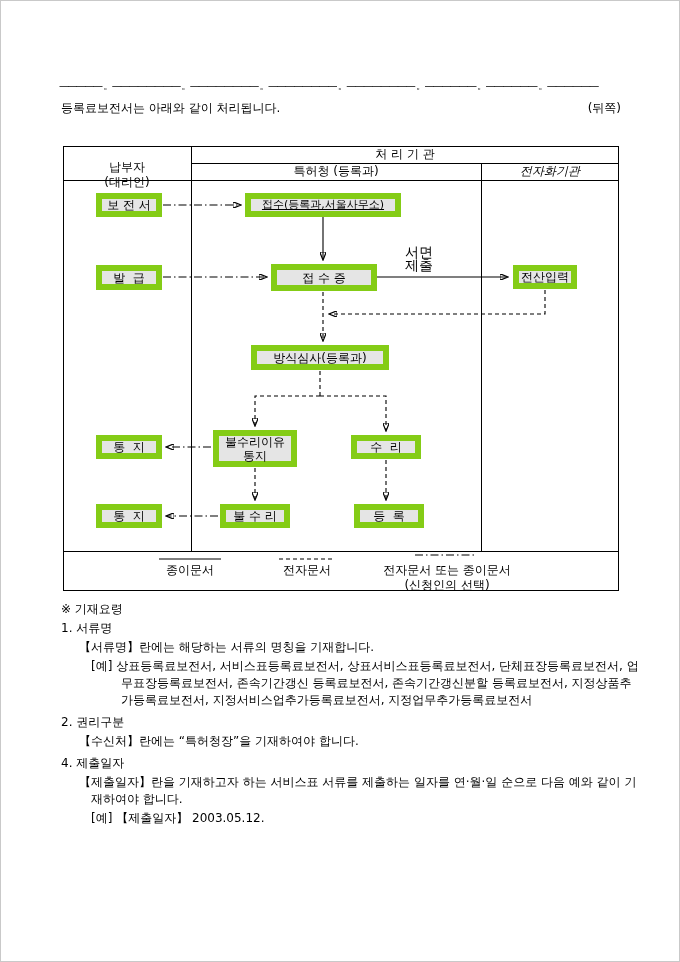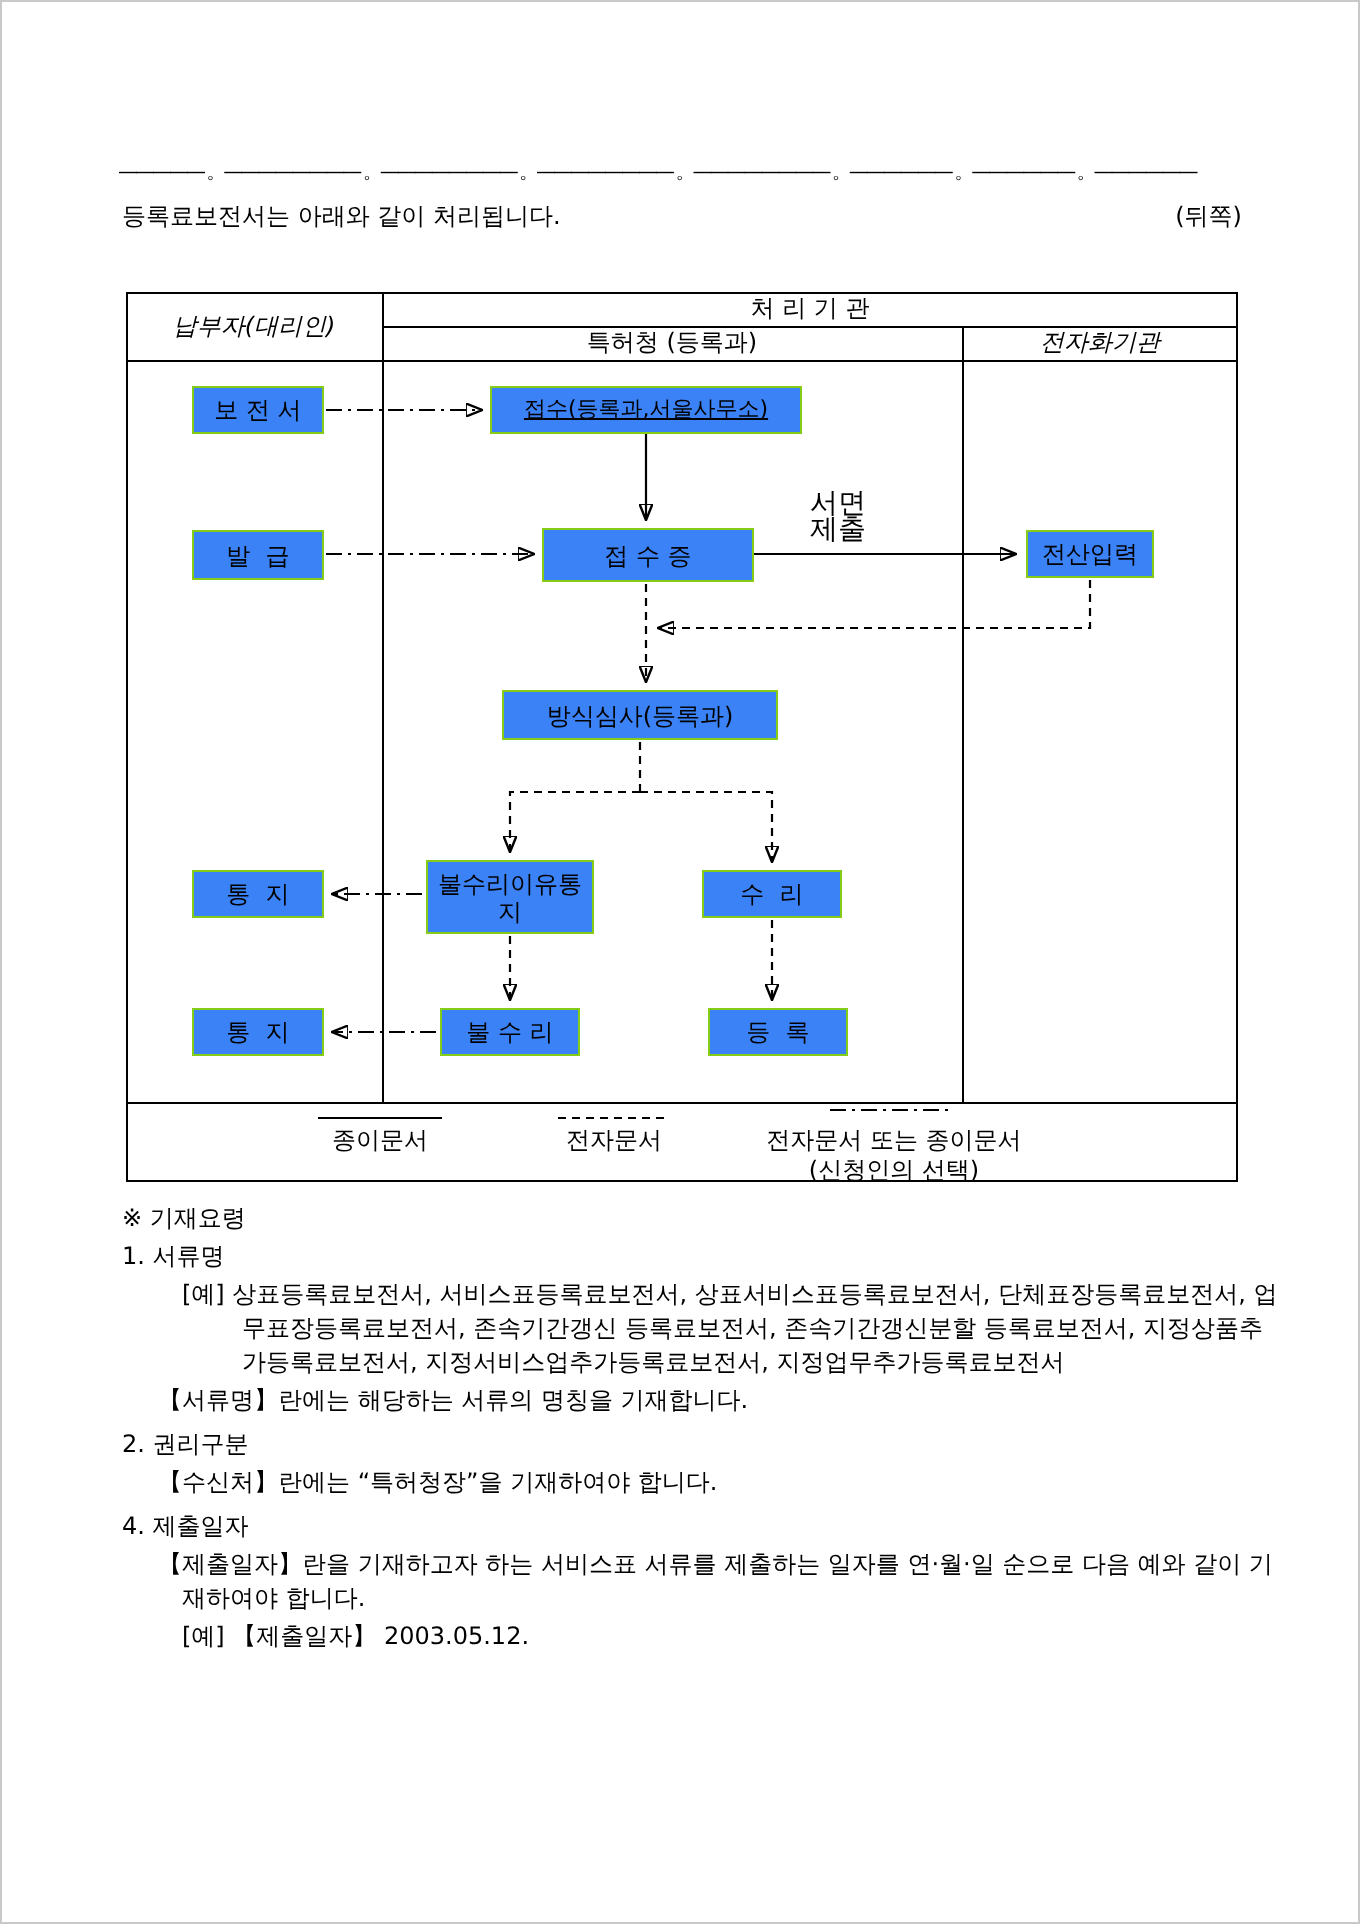--- a/index.html
+++ b/index.html
@@ -20,30 +20,30 @@
   }
   
   .diagram { position:absolute; left:62px; top:145px; width:556px; height:445px; }
   .t-outer { position:absolute; left:0; top:0; width:556px; height:445px; border:1px solid #000; }
   .t-v1 { position:absolute; left:128px; top:0; height:405px; border-left:1px solid #000; }
   .t-v2 { position:absolute; left:418px; top:17px; height:388px; border-left:1px solid #000; }
   .t-h1 { position:absolute; left:128px; top:17px; width:428px; border-top:1px solid #000; }
   .t-h2 { position:absolute; left:0; top:34px; width:556px; border-top:1px solid #000; }
   .t-h3 { position:absolute; left:0; top:405px; width:556px; border-top:1px solid #000; }
   .hcell { position:absolute; display:flex; align-items:center; justify-content:center; font-size:12px; }
-  .hc-payer { left:0; top:0; width:128px; height:34px; flex-direction:row; line-height:15px;font-style:italic; }
+  .hc-payer { left:0; top:12px; width:128px; height:34px; flex-direction:column; line-height:15px; }
   .hc-org  { left:128px; top:0;  width:428px; height:17px; }
   .hc-kipo { left:128px; top:17px; width:290px; height:17px; }
   .hc-dig  { left:418px; top:17px; width:138px; height:17px;font-style:italic; }
   .arrows { position:absolute; left:0; top:0; width:556px; height:445px; pointer-events:none; }
   .arrows path { stroke:#000; fill:none; stroke-width:1.1; }
   .arrows path.d  { stroke-dasharray:4 3; }
   .arrows path.dd { stroke-dasharray:8 3 1.5 3; }
   .fbox {
-    position:absolute; border:1px solid #84cc16; background:#3b82f6;
+    position:absolute; border:6px solid #84cc16; background:#e5e5e5;
     display:flex; align-items:center; justify-content:center;
     font-size:12px; white-space:pre; text-align:center; line-height:14px;
   }
   .fbox.small { font-size:11px;text-decoration:underline; }
   .fbox.wrap { white-space:normal; word-break:break-all; padding:0 4px; }
   .flow-label { position:absolute; font-size:14px; line-height:13px; text-align:center; }
   .legend-text { position:absolute; font-size:12px; text-align:center; }
   
   .notes { position:absolute; left:60px; top:600px; width:578px; font-size:12px; line-height:17px; }
   .nl { margin-bottom:2px; }
@@ -127,22 +127,22 @@
     <div class="legend-text" style="left:78px;top:416px;width:98px">종이문서</div>
     <div class="legend-text" style="left:196px;top:416px;width:96px">전자문서</div>
     <div class="legend-text" style="left:308px;top:416px;width:152px">전자문서 또는 종이문서</div>
     <div class="legend-text" style="left:308px;top:431px;width:152px">(신청인의 선택)</div>
 
   </div>
 
   <div class="notes">
     <div class="nl">※ 기재요령</div>
     <div class="nl">1. 서류명</div>
+    <div class="nl ind1">【서류명】란에는 해당하는 서류의 명칭을 기재합니다.</div>
     <div class="nl ind2 hang">[예] 상표등록료보전서, 서비스표등록료보전서, 상표서비스표등록료보전서, 단체표장등록료보전서, 업무표장등록료보전서, 존속기간갱신 등록료보전서, 존속기간갱신분할 등록료보전서, 지정상품추가등록료보전서, 지정서비스업추가등록료보전서, 지정업무추가등록료보전서</div>
-    <div class="nl ind1">【서류명】란에는 해당하는 서류의 명칭을 기재합니다.</div>
     <div class="nl gap">2. 권리구분</div>
     <div class="nl ind1">【수신처】란에는 “특허청장”을 기재하여야 합니다.</div>
     <div class="nl gap">4. 제출일자</div>
     <div class="nl ind1 hang2">【제출일자】란을 기재하고자 하는 서비스표 서류를 제출하는 일자를 연·월·일 순으로 다음 예와 같이 기재하여야 합니다.</div>
     <div class="nl ind2">[예] 【제출일자】 2003.05.12.</div>
   </div>
 
 </div>
 
 </body></html>

